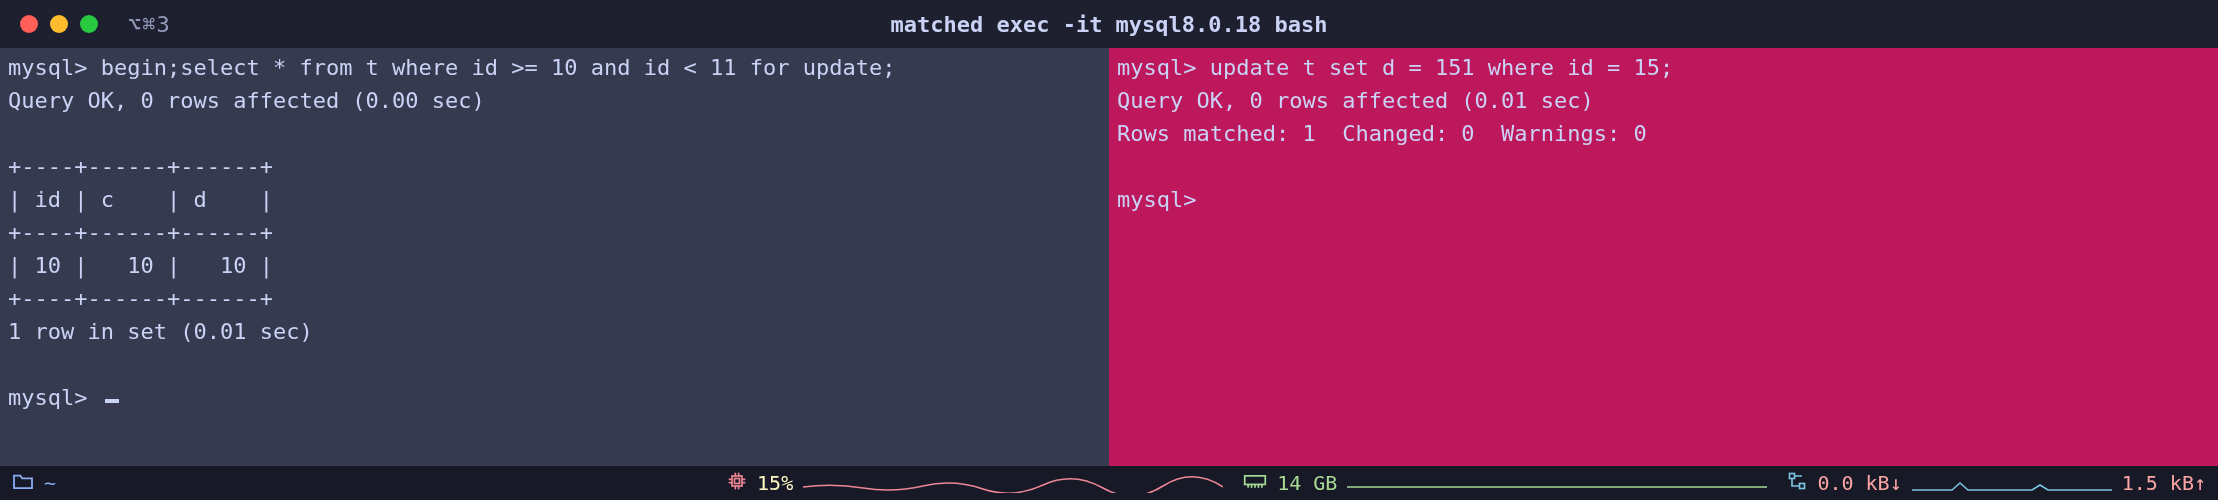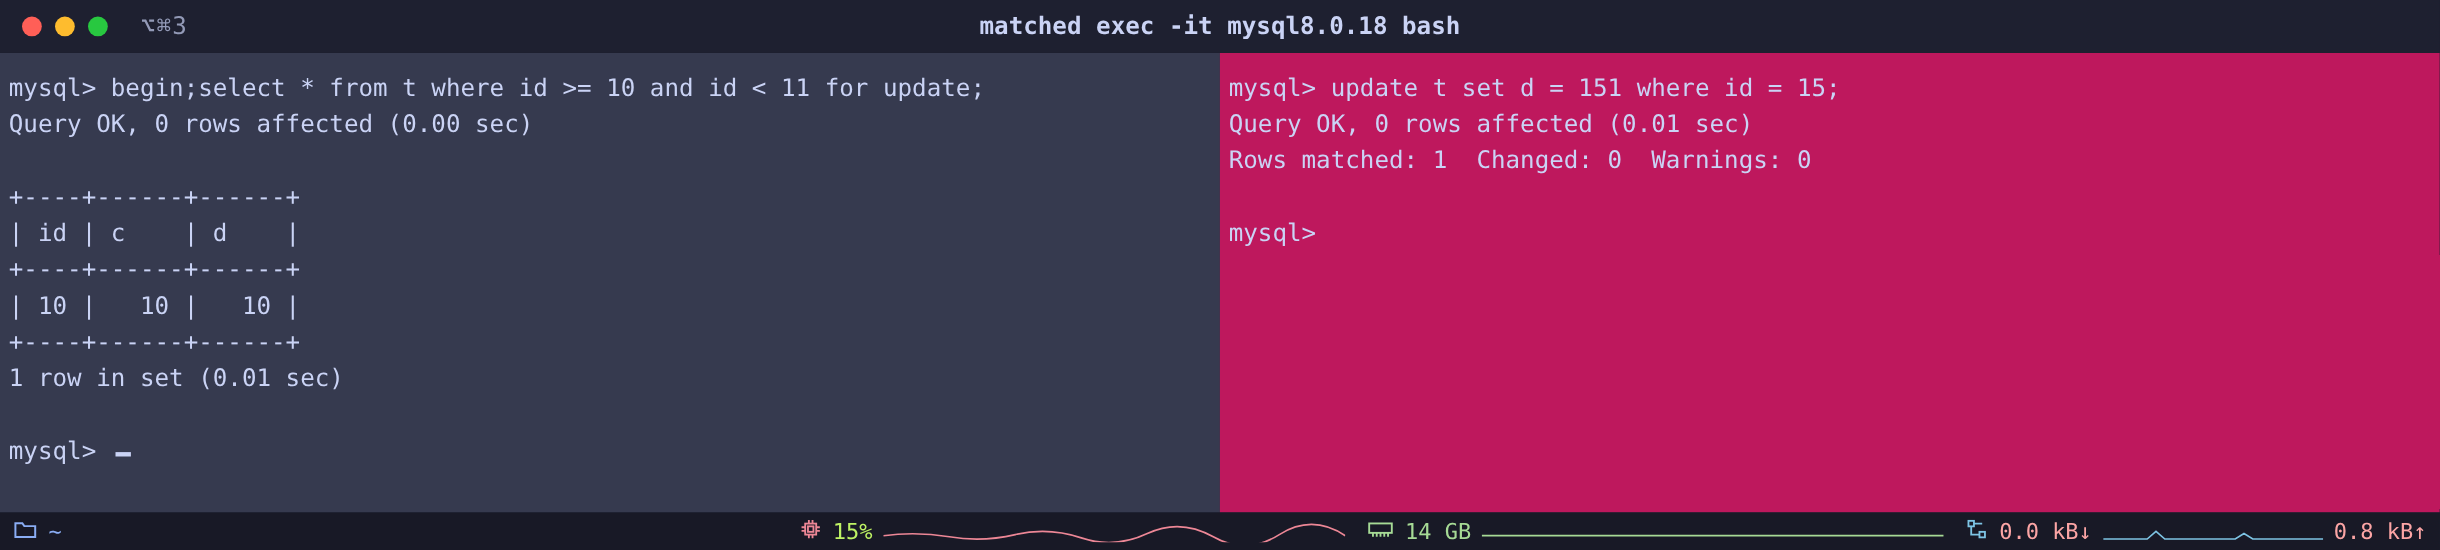--- a/index.html
+++ b/index.html
@@ -53,21 +53,21 @@
       font-weight: bold;
       font-size: 22px;
     }
     .panes {
       flex: 1;
       display: flex;
       overflow: hidden;
     }
     .pane {
       flex: 1;
-      padding: 16px 8px;
+      padding: 3px 8px;
       white-space: pre;
       line-height: 1.5;
       overflow: hidden;
     }
     .pane-left {
       background: #363a4f;
       color: #cad3f5;
     }
     .pane-right {
       background: #be185d;
@@ -104,21 +104,21 @@
     }
     .status-seg {
       display: flex;
       align-items: center;
       gap: 10px;
     }
     .folder-icon svg { width: 22px; height: 18px; }
     .cpu-icon svg { width: 20px; height: 20px; }
     .memory-icon svg { width: 24px; height: 18px; }
     .net-icon svg { width: 20px; height: 20px; }
-    .cpu-icon, .cpu-text { color: #bef264; }
+    .cpu-icon, .cpu-text { color: #fef9c3; }
     .mem-text, .memory-icon { color: #a6da95; }
     .net-text, .net-icon { color: #fca5a5; }
     .folder-text { color: #8aadf4; }
     .sparkline {
       width: 420px;
       height: 20px;
     }
     .sparkline.mem { width: 420px; }
     .sparkline.net { width: 200px; }
     .cpu-sparkline path { stroke: #ed8796; }
@@ -212,15 +212,15 @@
       <svg viewBox="0 0 24 24" fill="none" stroke="#7dc4e4" stroke-width="2">
         <rect x="3" y="3" width="6" height="6"></rect>
         <rect x="15" y="15" width="6" height="6"></rect>
         <path d="M9 6 h9 M6 9 v9 h9"></path>
       </svg>
     </span>
     <span class="net-text">0.0 kB↓</span>
     <svg class="sparkline net net-sparkline" viewBox="0 0 200 20" preserveAspectRatio="none">
       <path d="M0 17 L 40 17 L 48 10 L 56 17 L 120 17 L 128 12 L 136 17 L 200 17" fill="none" stroke-width="1.5"></path>
     </svg>
-    <span class="net-text">0.8 kB↑</span>
+    <span class="net-text">1.5 kB↑</span>
   </div>
 </div>
 
 </body></html>

